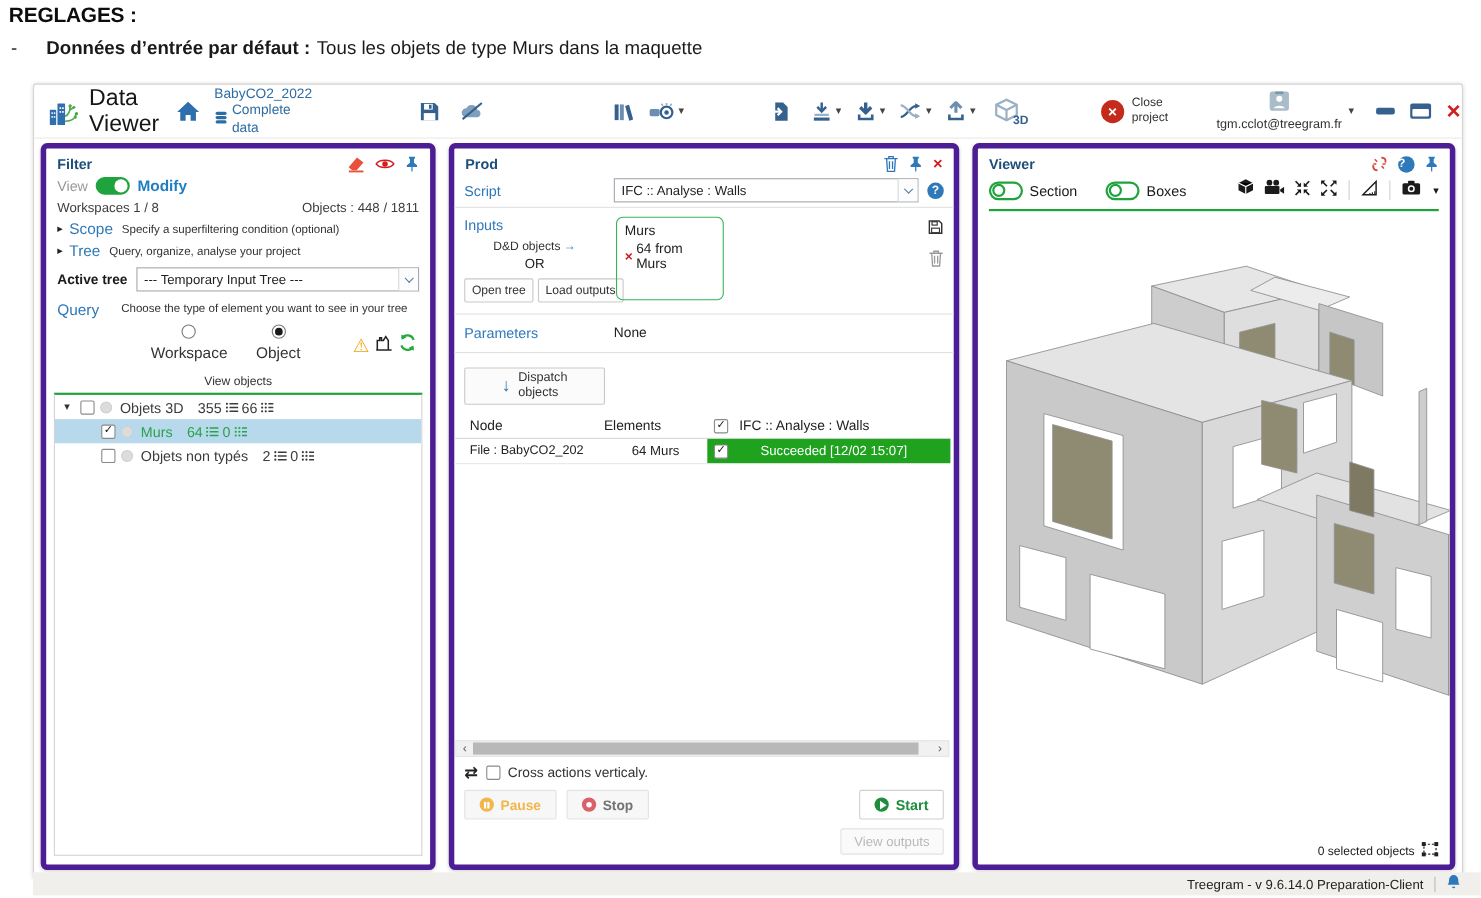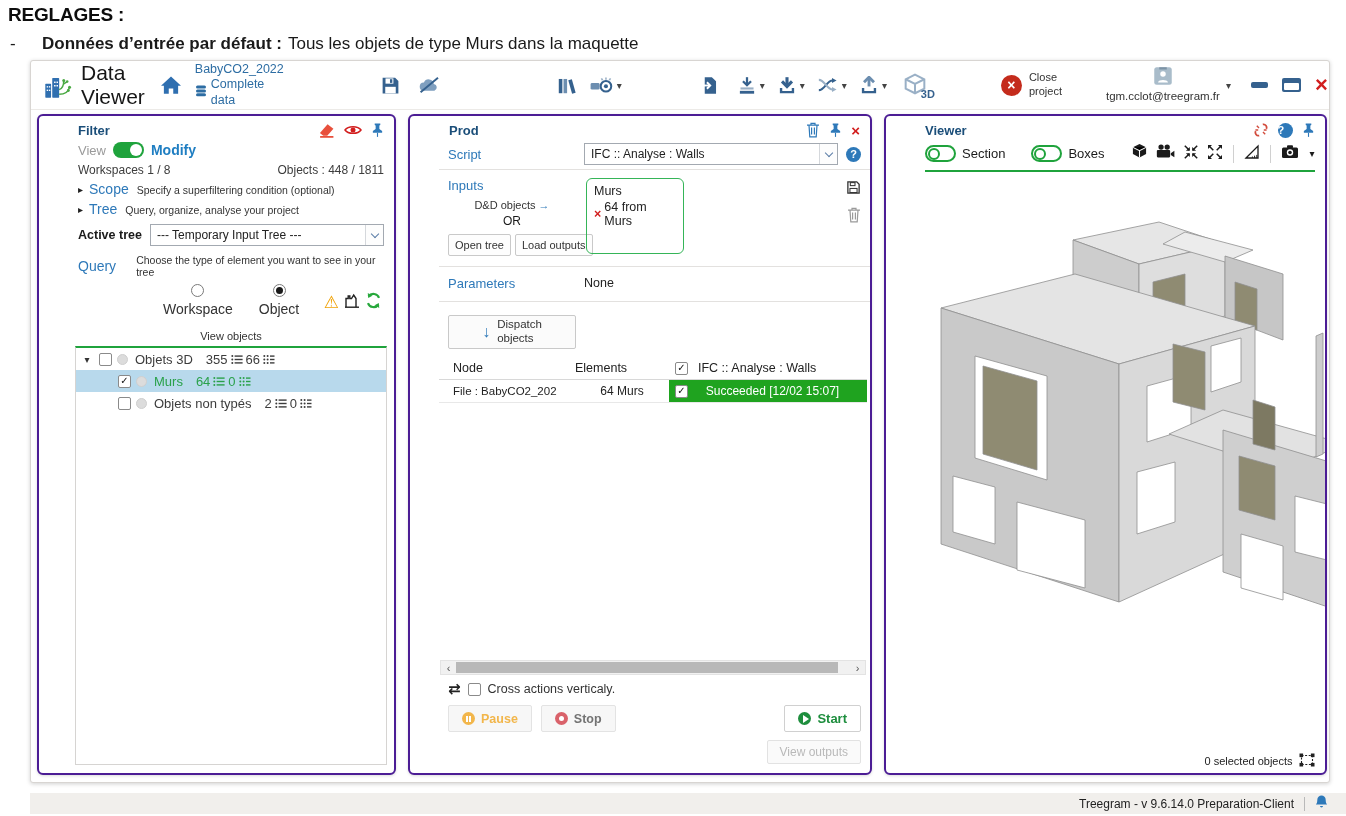--- a/index.html
+++ b/index.html
@@ -10,21 +10,21 @@
   }
   
   .dochead { position:absolute; left:8px; top:4px; width:1000px; }
   .dochead .h1 { font-size:19px; font-weight:800; color:#0d0d0d; letter-spacing:-0.2px; }
   .dochead .bullet { display:flex; margin-top:8px; font-size:17px; }
   .dochead .dash { width:34px; padding-left:2px; }
   .dochead .b { font-weight:800; margin-right:6px; }
 
   
   .appwin {
-    position:absolute; left:30px; top:60px; width:1300px; height:723px;
+    position:absolute; left:30px; top:76px; width:1300px; height:723px;
     background:#fff; border:1px solid #d8d5d2; border-radius:3px;
     box-shadow:0 1px 4px rgba(0,0,0,.18); display:flex; flex-direction:column;
   }
   .statusbar {
     position:absolute; left:30px; right:0; top:793px; height:21px; background:#f1efec;
     display:flex; align-items:center; justify-content:flex-end; gap:10px; padding-right:12px;
     font-size:12px; color:#222;
   }
   .vsep { width:1px; height:14px; background:#b9b9b9; }
 
@@ -43,21 +43,21 @@
   .closeproj .txt { font-size:11px; color:#333; line-height:1.25; }
   .userblock { display:flex; flex-direction:column; align-items:center; line-height:1.2; }
   .userblock .em { font-size:11.5px; color:#333; }
   .winmin { width:17px; height:6px; background:#35618e; border-radius:2px; }
   .winmax { width:19px; height:14px; background:#35618e; border-radius:2px; position:relative; }
   .winmax::after { content:""; position:absolute; left:2px; top:5px; right:2px; bottom:2px; background:#fff; border-radius:1px; }
   .winclose { font-size:22px; font-weight:700; color:#d21e1e; line-height:1; }
 
   
   .panels { flex:1; display:flex; gap:12px; padding:4px 6px 7px 6px; min-height:0; }
-  .panel { border:2px solid #4c1d95; border-radius:6px; background:#fff; box-shadow:0 1px 3px rgba(0,0,0,.14); display:flex; flex-direction:column; min-height:0;padding-left:29px; }
+  .panel { border:5px solid #4c1d95; border-radius:6px; background:#fff; box-shadow:0 1px 3px rgba(0,0,0,.14); display:flex; flex-direction:column; min-height:0; }
   .panel.pfilter { width:359px; flex:0 0 359px; }
   .panel.pprod  { width:464px; flex:0 0 464px; }
   .panel.pviewer{ flex:1; }
   .phead { display:flex; align-items:center; padding:6px 10px 2px 10px; }
   .ptitle { font-size:13px; font-weight:700; color:#1b4e79; }
   .phead .sp { flex:1; }
   .phead .hic { margin-left:9px; display:inline-flex; align-items:center; }
   .redx { font-size:15px; font-weight:700; color:#d21e1e; line-height:1; }
   .helpcirc { width:15px; height:15px; border-radius:50%; background:#2e79b9; color:#fff; font-size:11px; font-weight:700; display:grid; place-items:center; }
 

